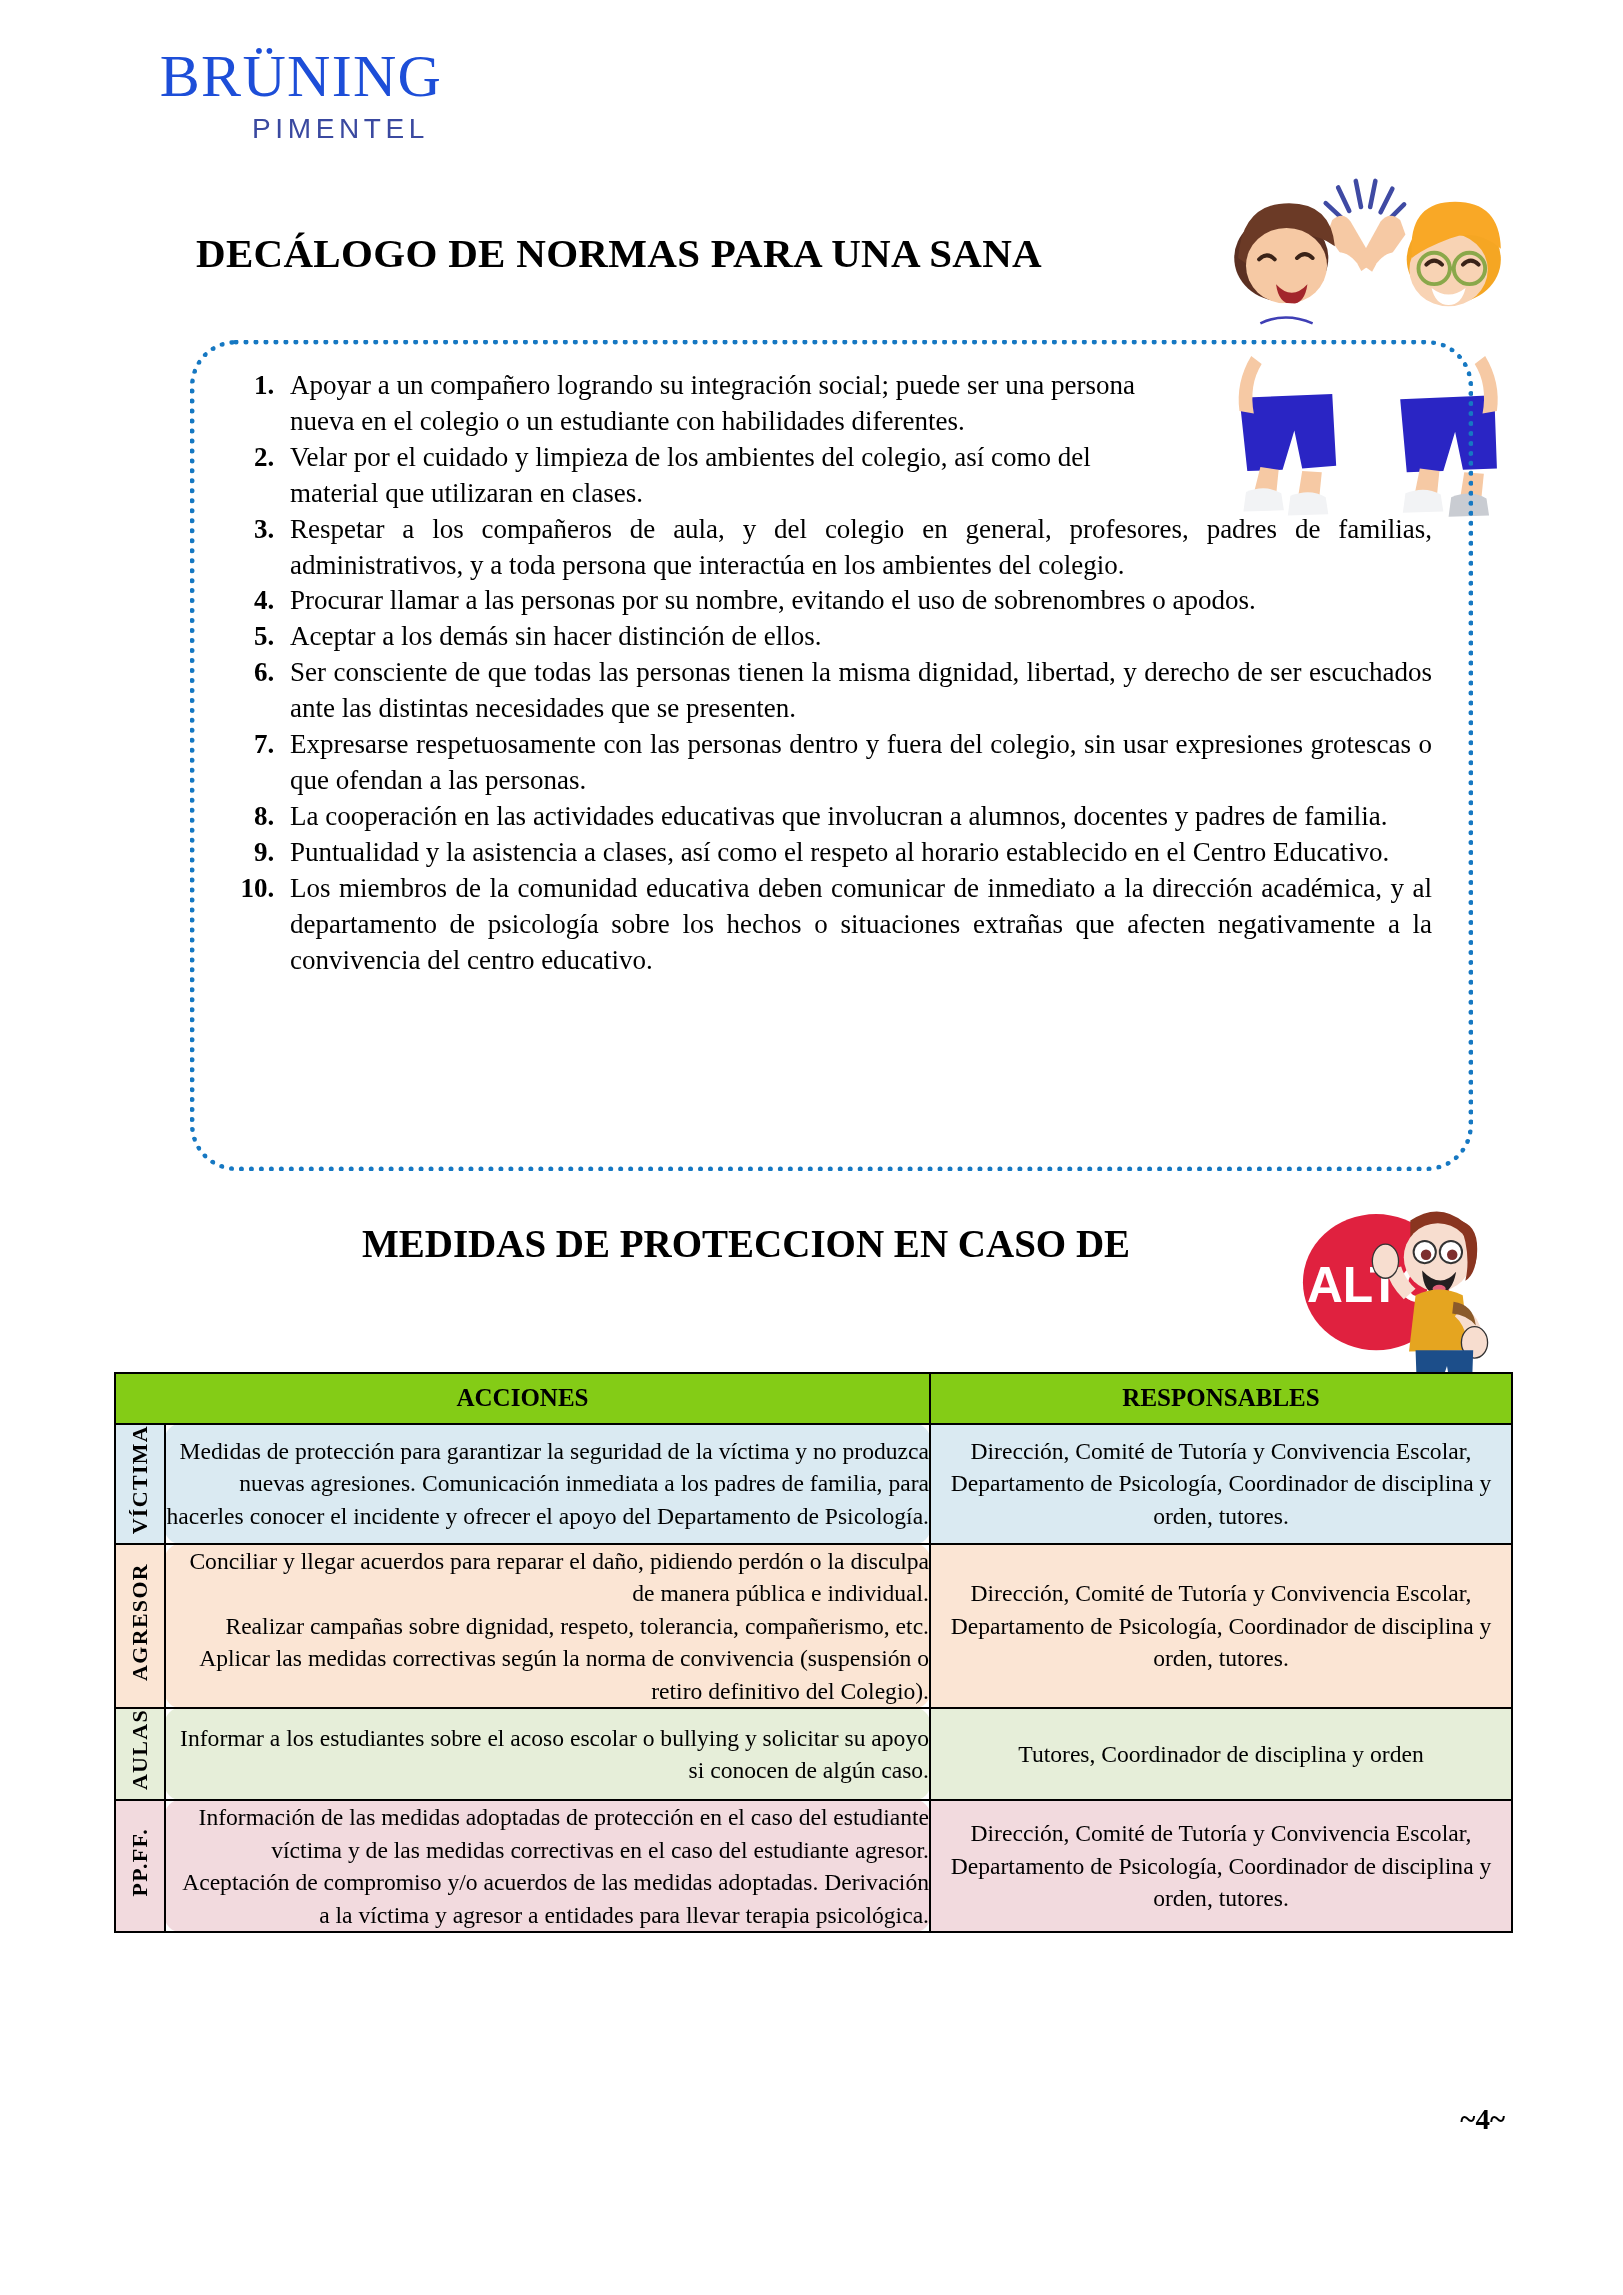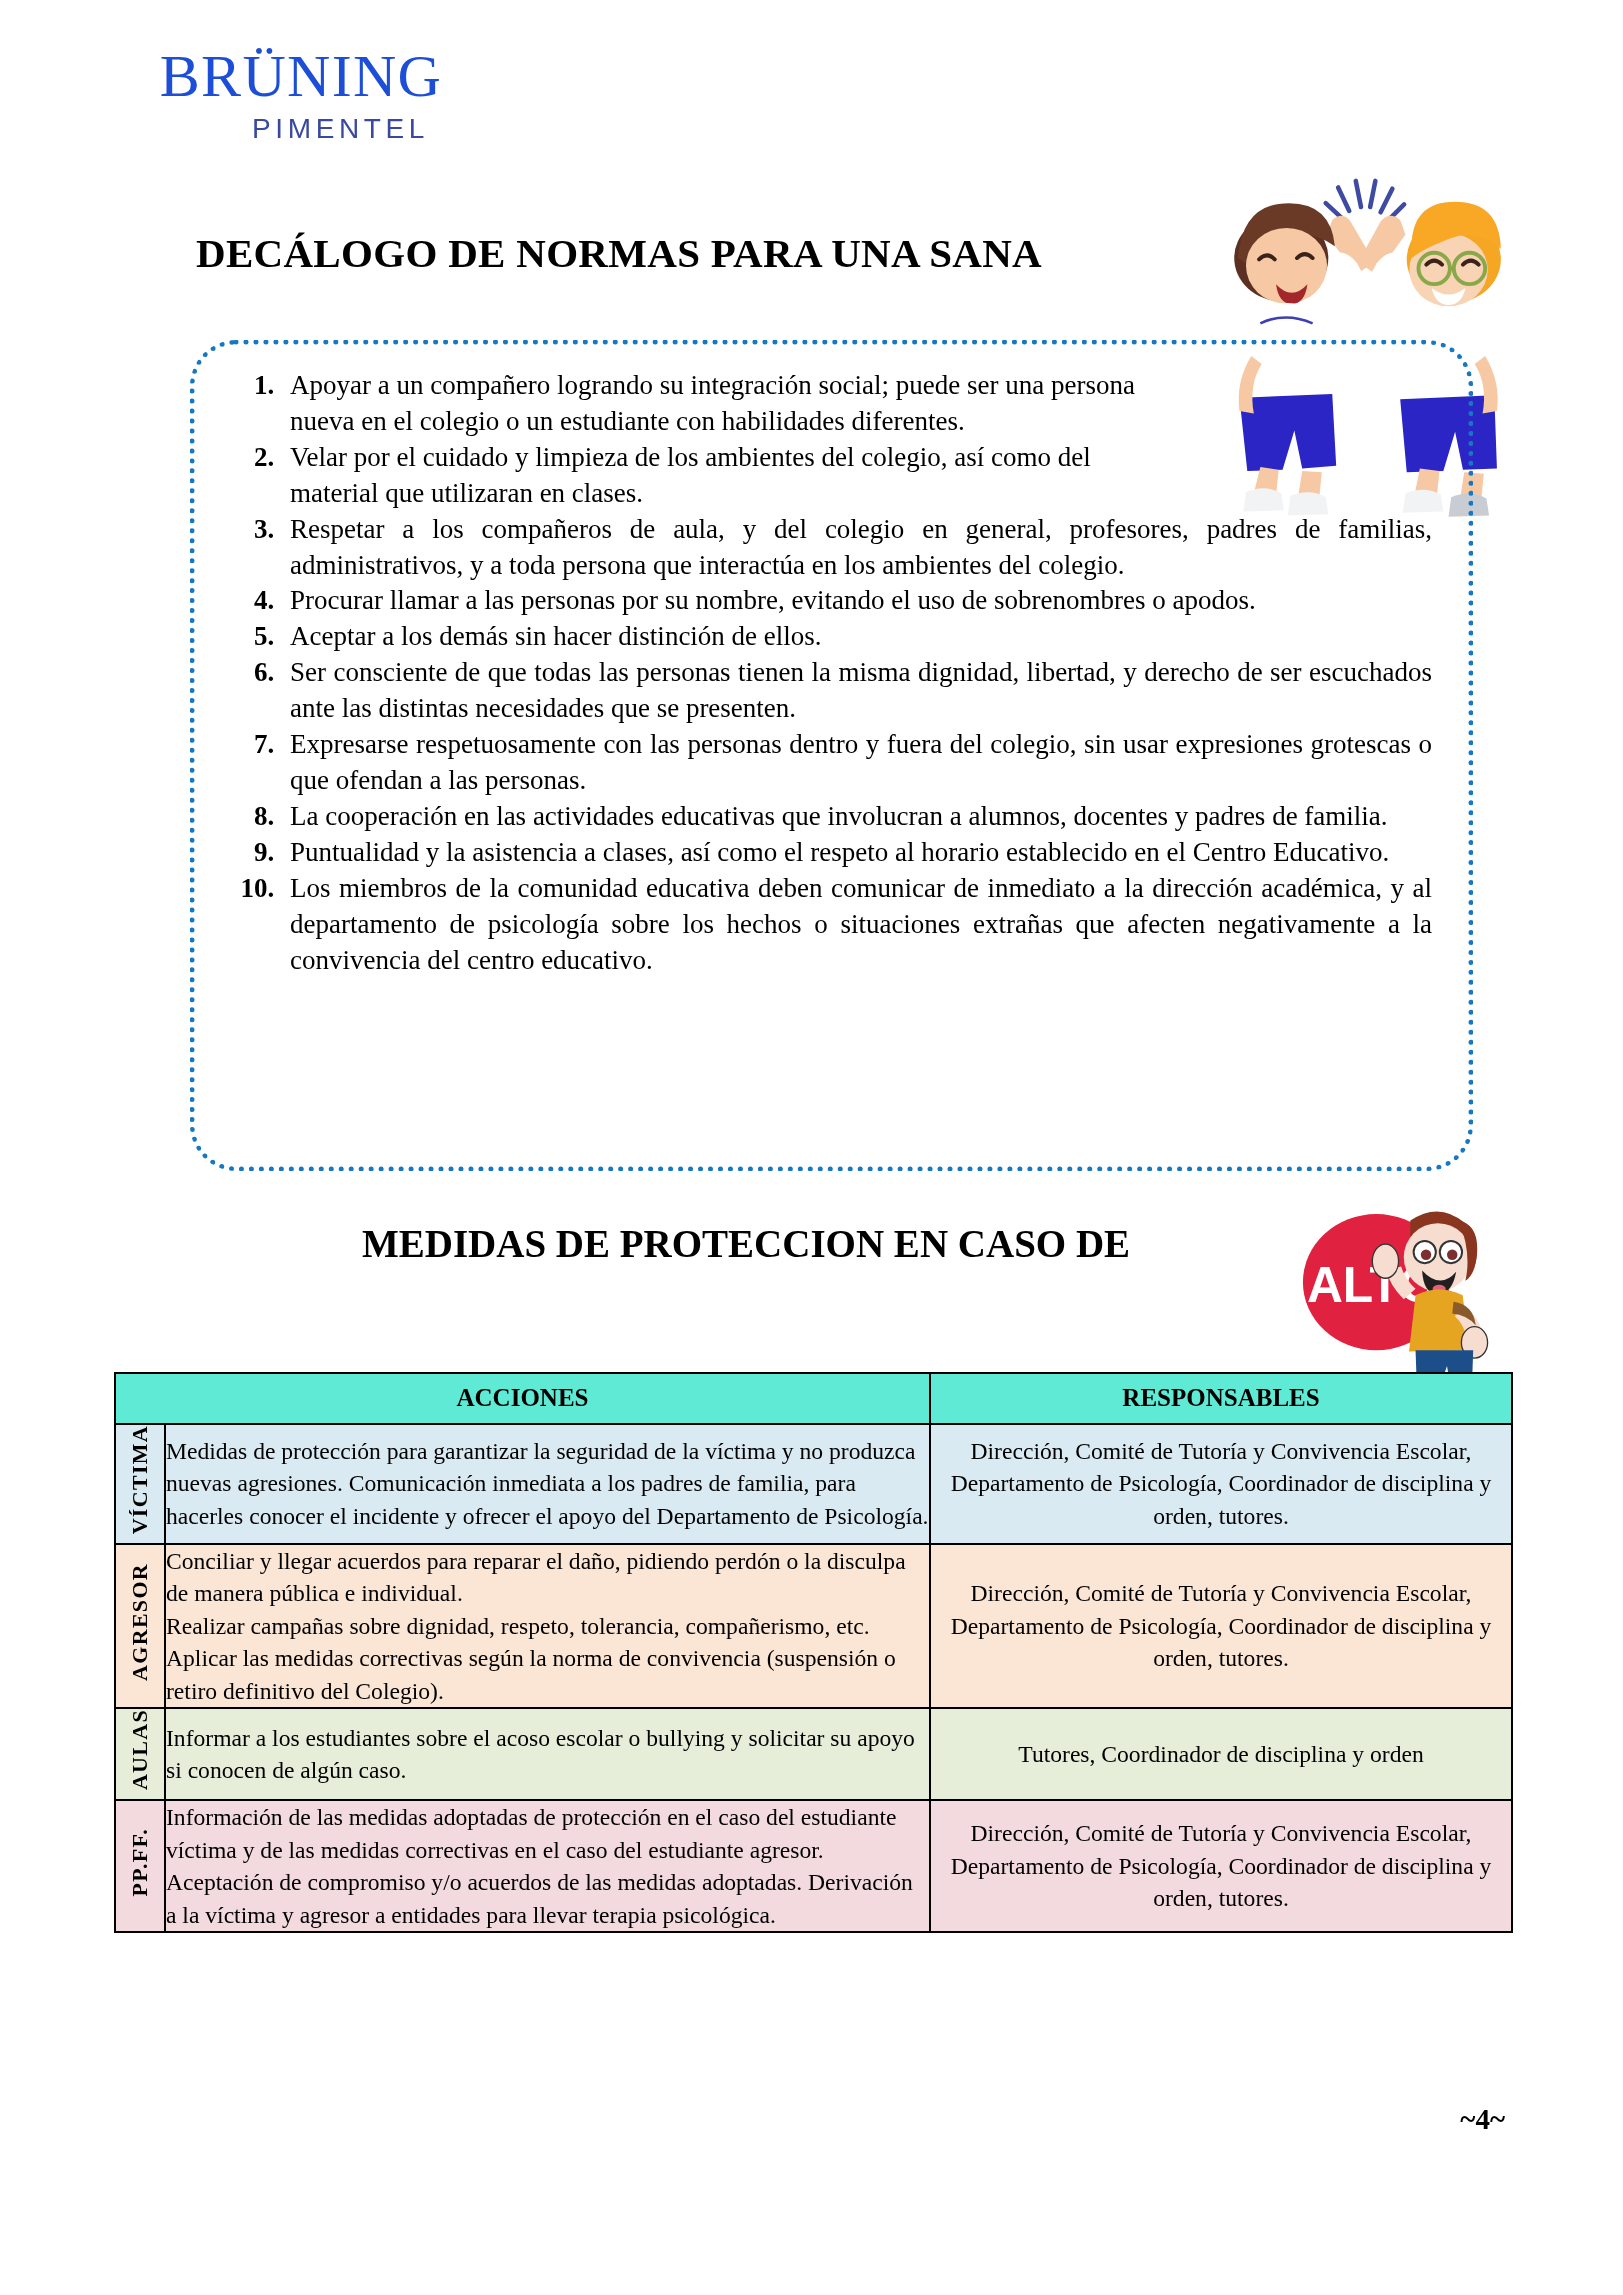--- a/index.html
+++ b/index.html
@@ -141,21 +141,21 @@
     table-layout: fixed;
     font-size: 23.6px;
     line-height: 1.38;
   }
   .prot-table td, .prot-table th {
     border: 2px solid #000;
     padding: 0;
     vertical-align: middle;
   }
   .prot-table thead th {
-    background: #5eead4;
+    background: #84cc16;
     font-weight: bold;
     font-size: 25px;
     text-align: center;
     height: 41px;
     padding: 3.9px 0;
   }
   .col-label  { width: 50px; }
   .col-acc    { width: 765px; }
   .col-resp   { width: 582px; }
 
@@ -168,21 +168,22 @@
     writing-mode: vertical-rl;
     transform: rotate(180deg);
     font-weight: bold;
     font-size: 22px;
     letter-spacing: 1.3px;
     white-space: nowrap;
     display: inline-block;
   }
   .cell-acc {
     padding: 11.8px 14.4px 11.8px 14.4px;
-    text-align: left;
+    text-align: right;
+    border-radius: 15px;
   }
   .cell-resp {
     padding: 11.8px 17px;
     text-align: center;
   }
   .r-victima .cell-acc, .r-victima .cell-resp, .r-victima .rowlabel { background: #daeaf2; }
   .r-agresor .cell-acc, .r-agresor .cell-resp, .r-agresor .rowlabel { background: #fbe5d4; }
   .r-aulas   .cell-acc, .r-aulas   .cell-resp, .r-aulas   .rowlabel { background: #e6eed9; }
   .r-ppff    .cell-acc, .r-ppff    .cell-resp, .r-ppff    .rowlabel { background: #f2dade; }
 

